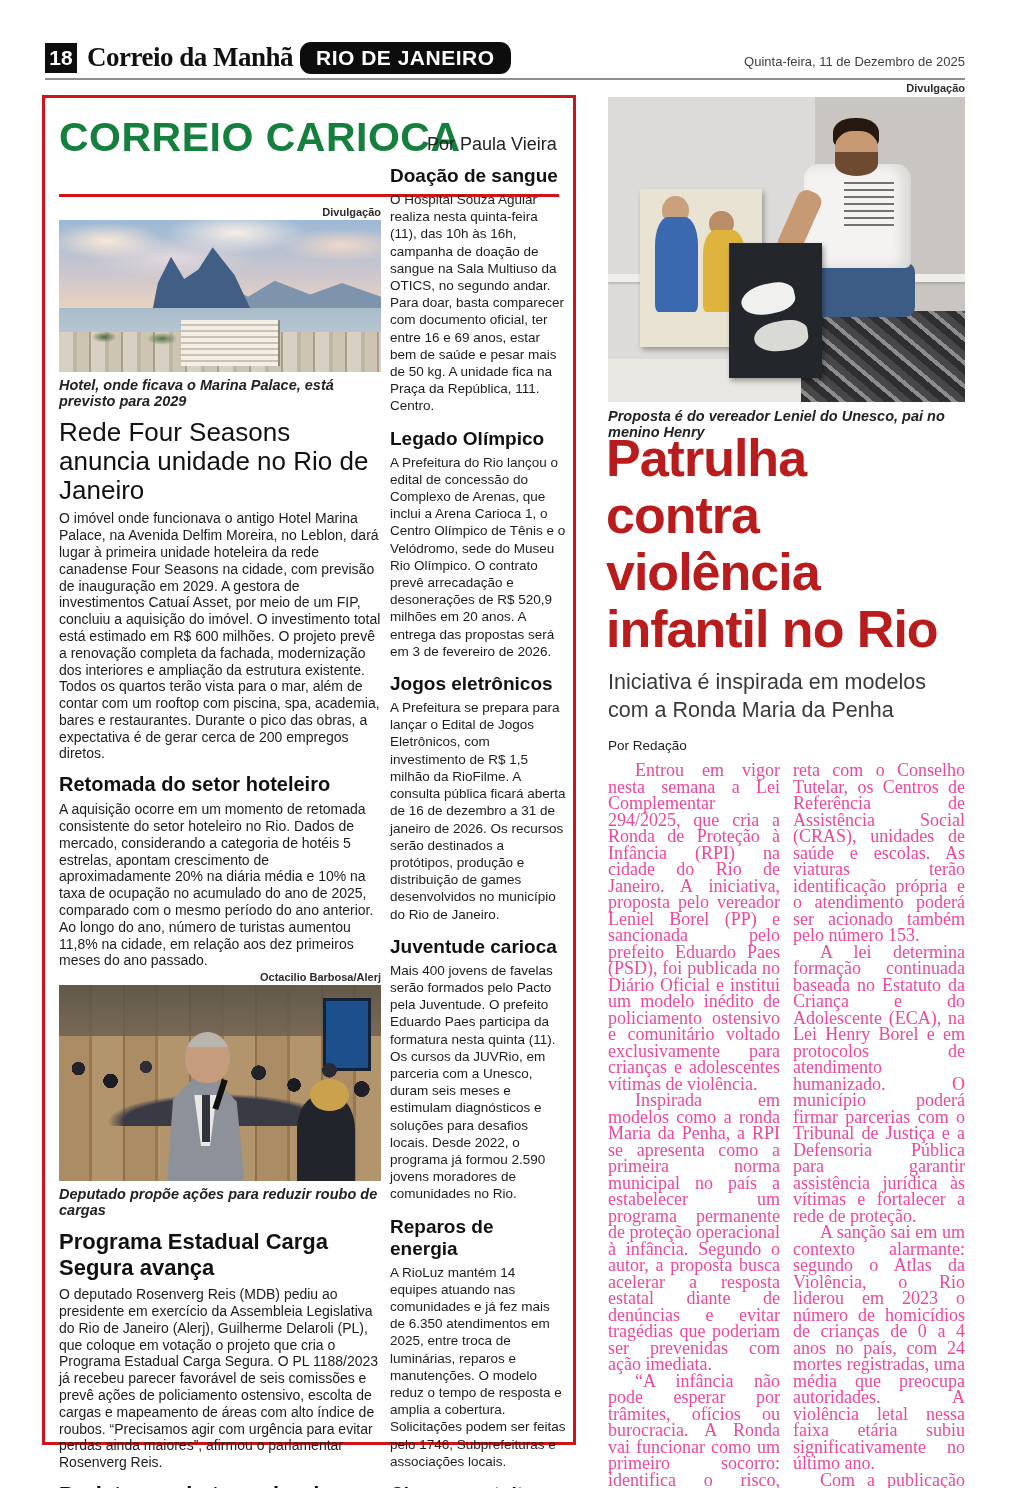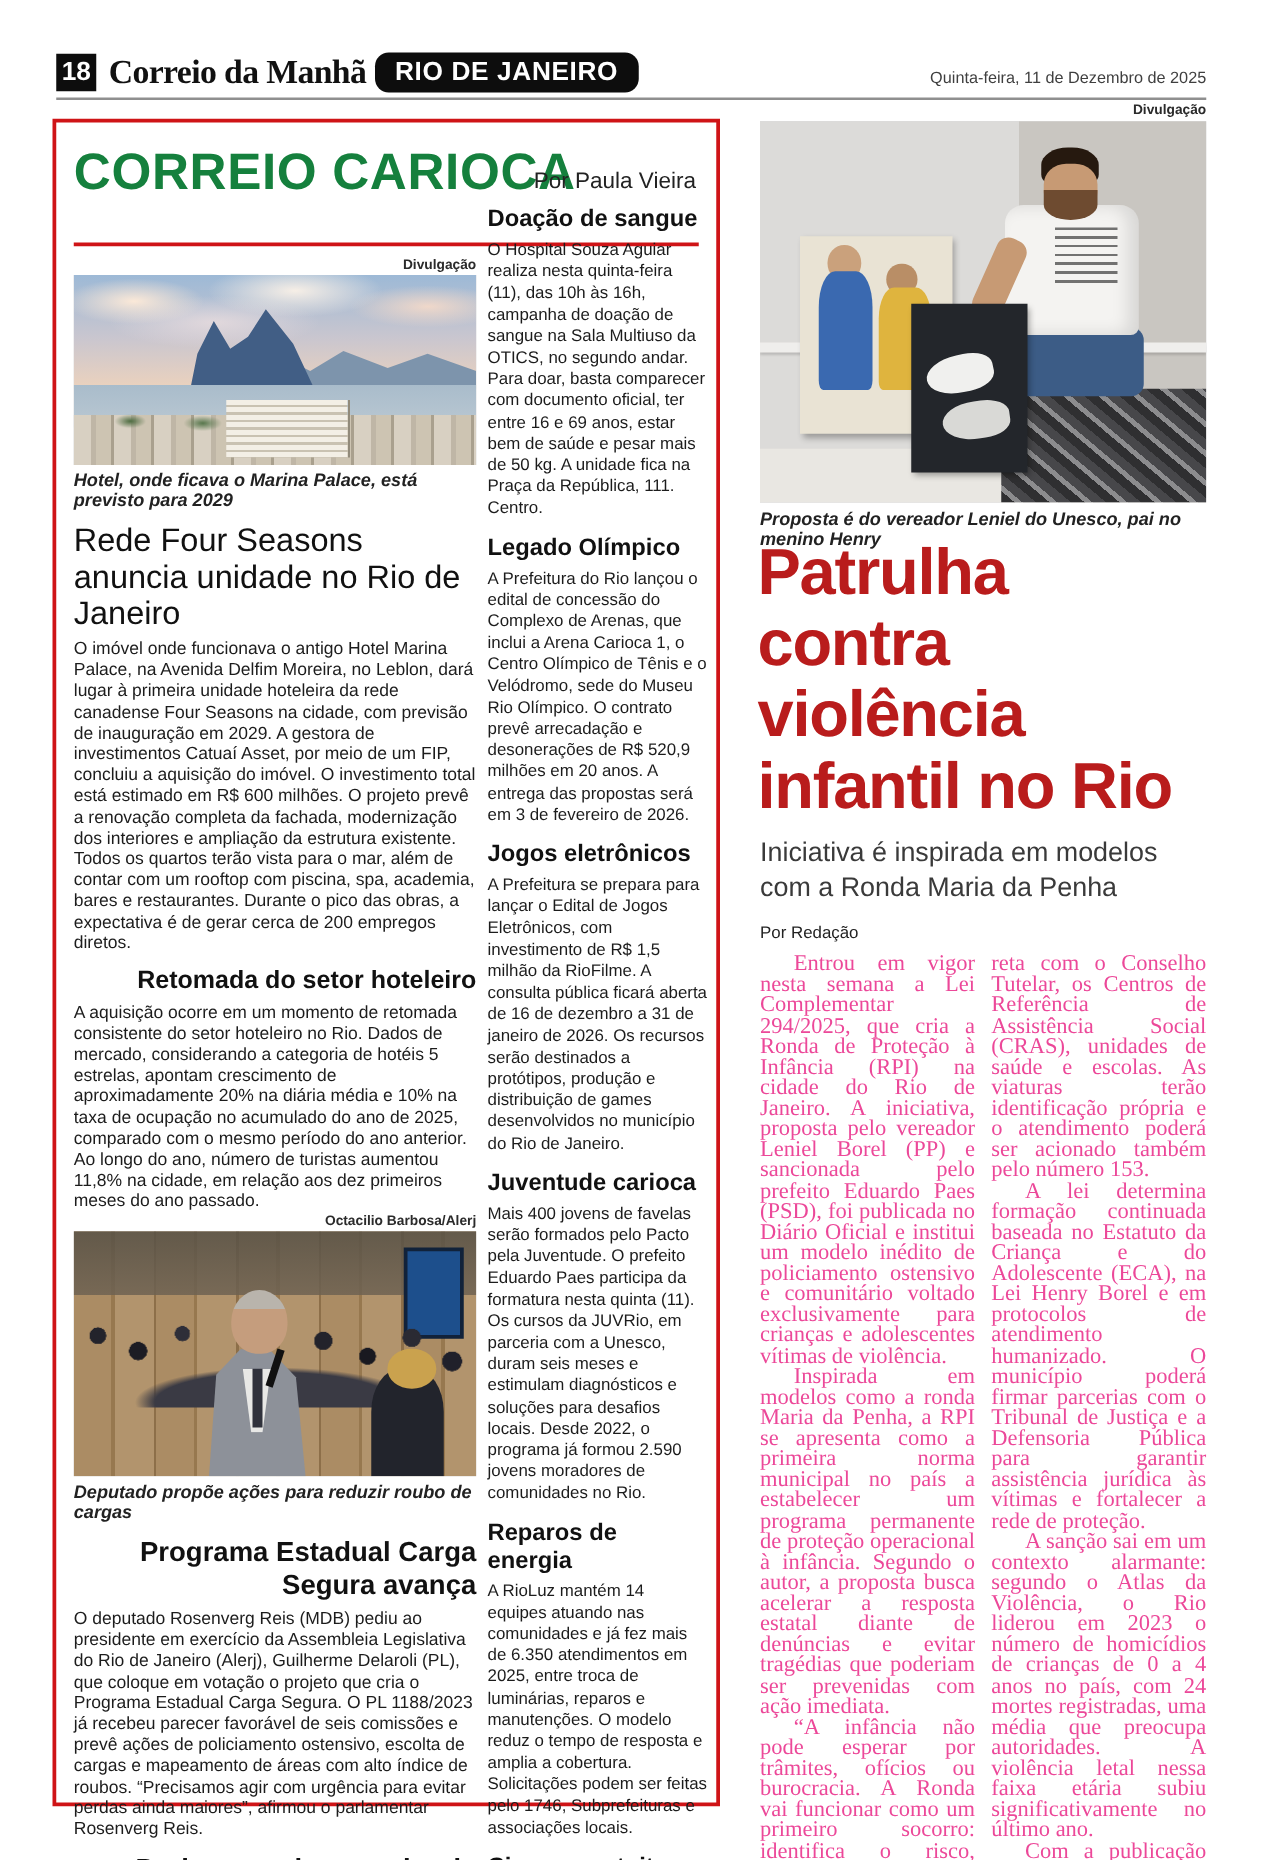--- a/index.html
+++ b/index.html
@@ -25,21 +25,21 @@
   .redbox { position:absolute; left:42px; top:95px; width:534px; height:1350px; border:3px solid #cf1417; background:#fff; }
   .cc-title { position:absolute; left:14px; top:16px; font-size:41px; font-weight:800; letter-spacing:0.5px; color:#15803d; }
   .cc-byline { position:absolute; left:382px; top:36px; font-size:18px; color:#222; }
   .cc-rule { position:absolute; left:14px; top:96px; width:500px; height:3px; background:#cf1417; }
 
   .col-left { position:absolute; left:14px; top:106px; width:322px; }
   .col-mid  { position:absolute; left:345px; top:54px; width:176px; }
 
   .col-left .body { font-size:14px; line-height:16.8px; color:#1c1c1c; margin-top:5px; }
   .art-h1 { font-size:26px; line-height:1.12; font-weight:400; margin-top:9px; color:#111; }
-  .art-h2 { font-size:20px; font-weight:800; margin-top:11px; color:#111;text-align:right; }
+  .art-h2 { font-size:20px; font-weight:800; margin-top:11px; color:#111; }
   .col-left .caption { margin-top:5px; font-size:14.5px; }
   .col-left .credit { margin-top:2px; margin-bottom:2px; }
 
   .brief-h { font-size:19px; font-weight:800; color:#111; margin-top:13px; margin-bottom:4px; }
   .brief-b { font-size:13.5px; line-height:17.2px; color:#1c1c1c; }
 
   
   .photo { position:relative; overflow:hidden; background:#cfcfcf; }
   .ph1 { width:322px; height:152px; margin-top:2px; }
   .ph1 .sky { position:absolute; inset:0 0 40% 0;

